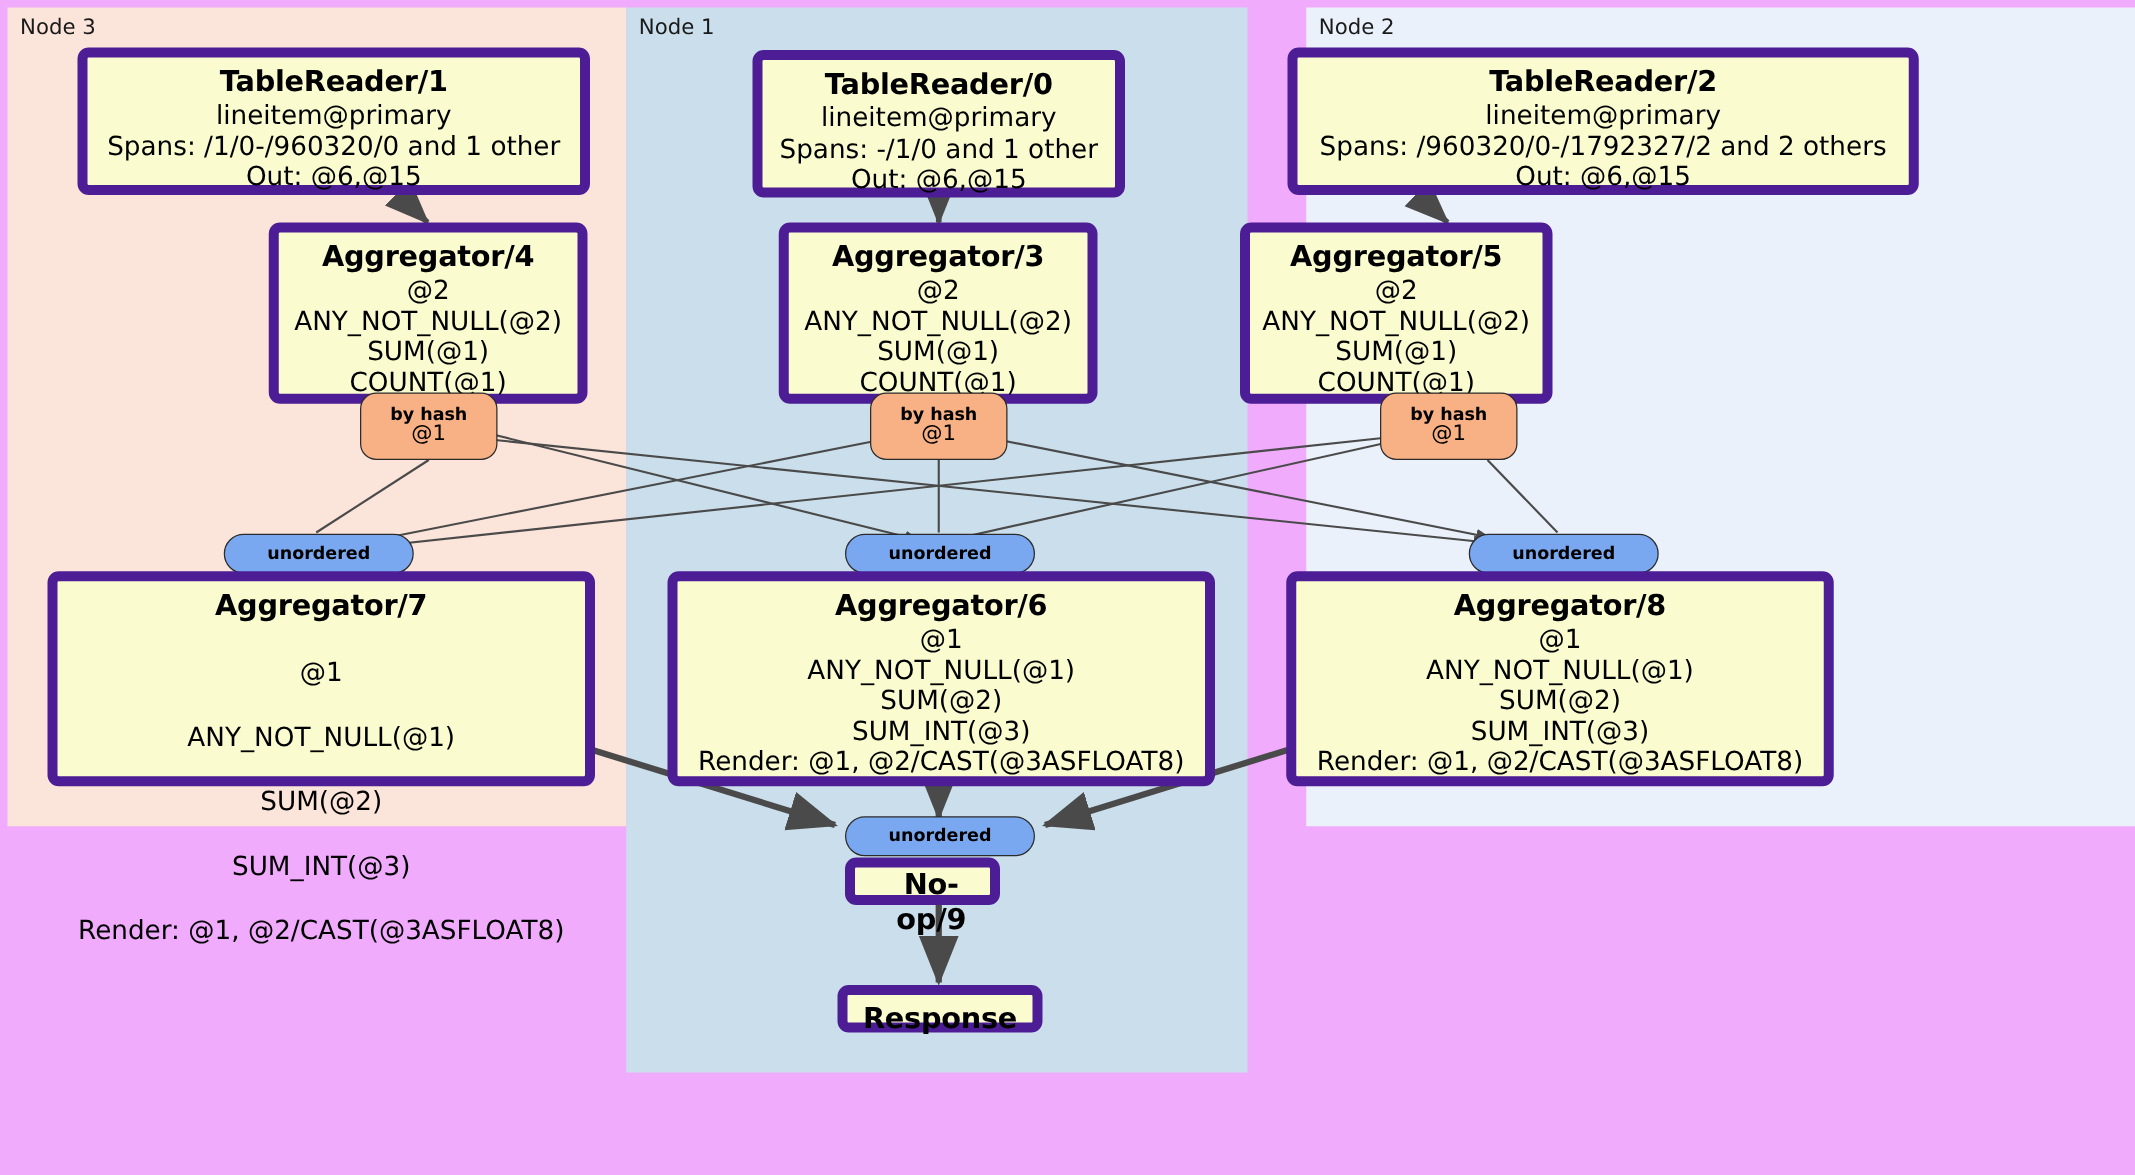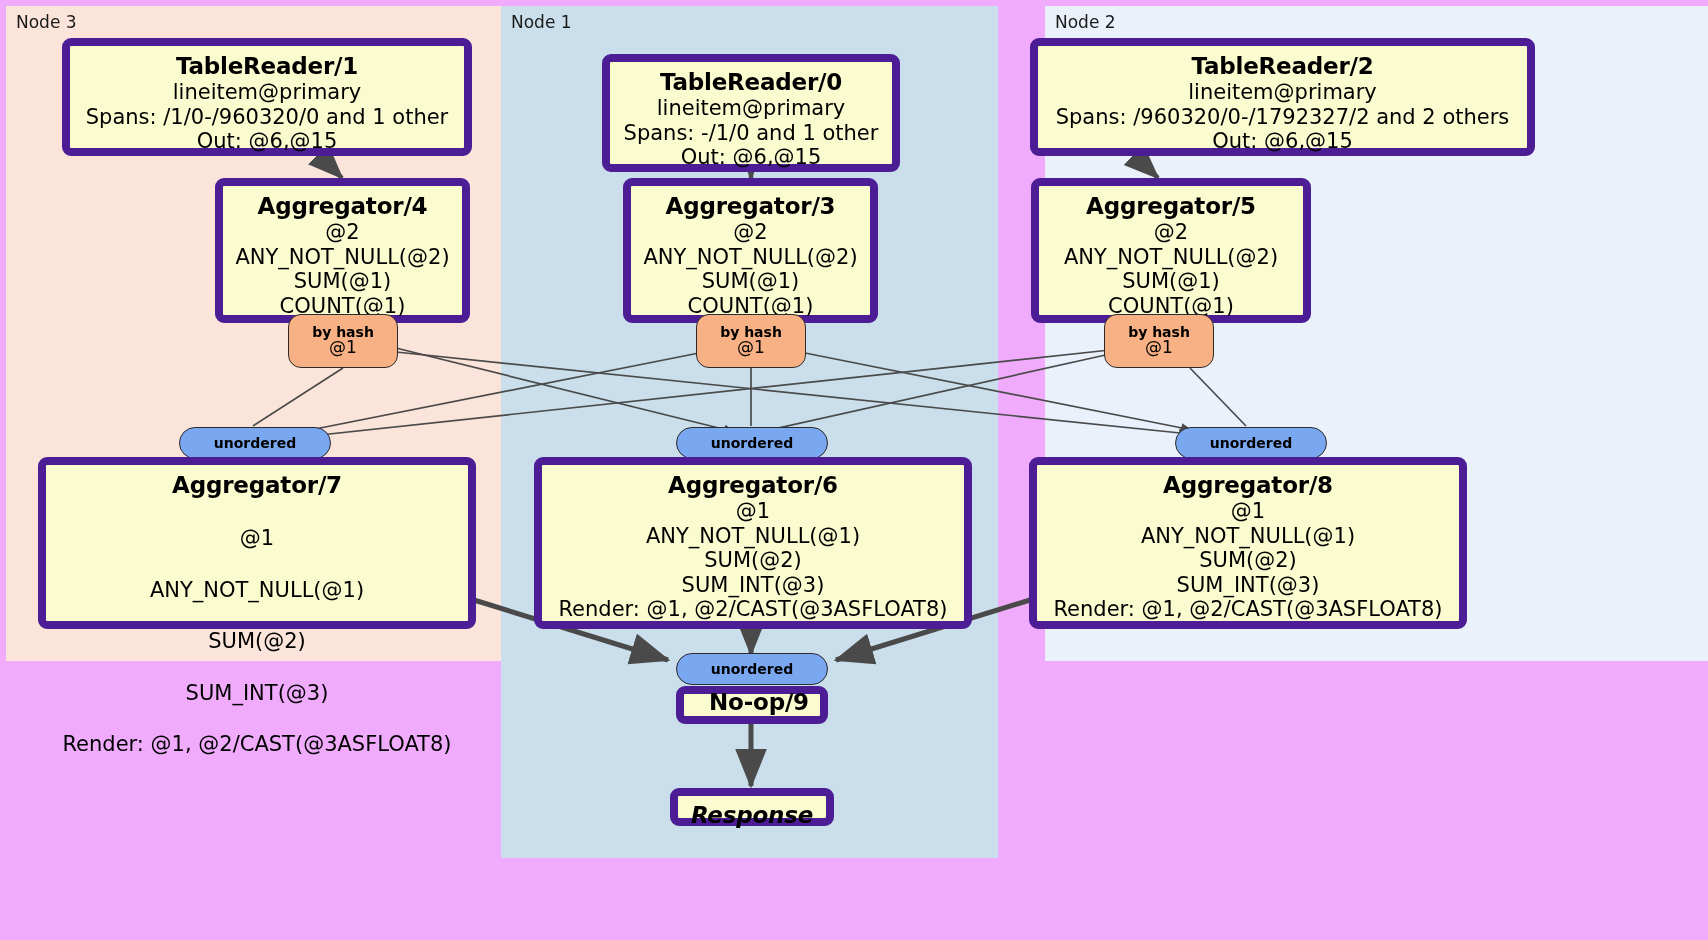--- a/index.html
+++ b/index.html
@@ -81,21 +81,21 @@
     <path d="M751,722 L751,786" stroke="#4a4a4a" stroke-width="5" fill="none" marker-end="url(#ah)"></path>
   </svg>
 
   <div class="proc-box" style="left:62px;top:38px;width:410px;height:118px;">
     <div class="proc-title">TableReader/1</div>
     <div class="proc-line">lineitem@primary</div>
     <div class="proc-line">Spans: /1/0-/960320/0 and 1 other</div>
     <div class="proc-line">Out: @6,@15</div>
   </div>
 
-  <div class="proc-box" style="left:602px;top:54px;width:298px;height:118px;">
+  <div class="proc-box" style="left:602px;top:40px;width:298px;height:118px;">
     <div class="proc-title">TableReader/0</div>
     <div class="proc-line">lineitem@primary</div>
     <div class="proc-line">Spans: -/1/0 and 1 other</div>
     <div class="proc-line">Out: @6,@15</div>
   </div>
 
   <div class="proc-box" style="left:1030px;top:38px;width:505px;height:118px;">
     <div class="proc-title">TableReader/2</div>
     <div class="proc-line">lineitem@primary</div>
     <div class="proc-line">Spans: /960320/0-/1792327/2 and 2 others</div>
@@ -111,21 +111,21 @@
   </div>
 
   <div class="proc-box" style="left:623px;top:178px;width:255px;height:145px;">
     <div class="proc-title">Aggregator/3</div>
     <div class="proc-line">@2</div>
     <div class="proc-line">ANY_NOT_NULL(@2)</div>
     <div class="proc-line">SUM(@1)</div>
     <div class="proc-line">COUNT(@1)</div>
   </div>
 
-  <div class="proc-box" style="left:1031px;top:178px;width:280px;height:145px;align-items:center;">
+  <div class="proc-box" style="left:992px;top:178px;width:250px;height:145px;align-items:center;">
     <div class="proc-title">Aggregator/5</div>
     <div class="proc-line">@2</div>
     <div class="proc-line">ANY_NOT_NULL(@2)</div>
     <div class="proc-line">SUM(@1)</div>
     <div class="proc-line">COUNT(@1)</div>
   </div>
 
   <div class="pill pill-hash" style="left:288px;top:314px;width:110px;height:54px;">
     <div class="pill-title">by hash</div>
     <div class="pill-sub">@1</div>
@@ -177,21 +177,21 @@
     <div class="proc-line">ANY_NOT_NULL(@1)</div>
     <div class="proc-line">SUM(@2)</div>
     <div class="proc-line">SUM_INT(@3)</div>
     <div class="proc-line">Render: @1, @2/CAST(@3ASFLOAT8)</div>
   </div>
 
   <div class="pill pill-unordered" style="left:676px;top:653px;width:152px;height:32px;">
     <div class="pill-title">unordered</div>
   </div>
 
-  <div class="proc-box" style="left:676px;top:686px;width:152px;height:38px;justify-content:flex-end;padding-top:0;padding-left:14px;">
+  <div class="proc-box" style="left:676px;top:686px;width:124px;height:38px;justify-content:flex-start;padding-top:0;padding-left:14px;">
     <div class="proc-title">No-op/9</div>
   </div>
 
-  <div class="proc-box" style="left:670px;top:788px;width:164px;height:38px;justify-content:center;padding-top:16px;font-style:italic;">
+  <div class="proc-box" style="left:670px;top:788px;width:164px;height:38px;justify-content:center;padding-top:16px;">
     <div class="proc-title">Response</div>
   </div>
 
 </div>
 
 </body></html>

